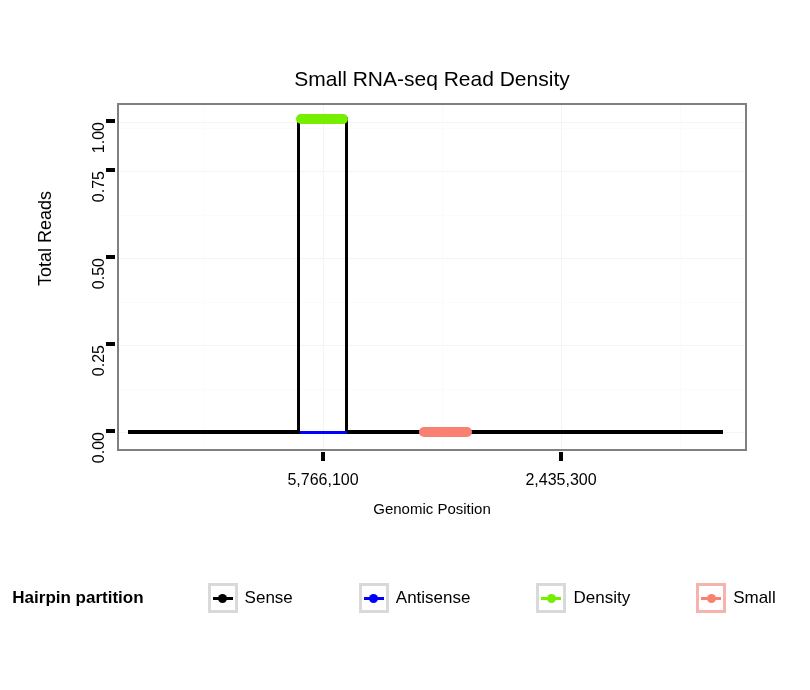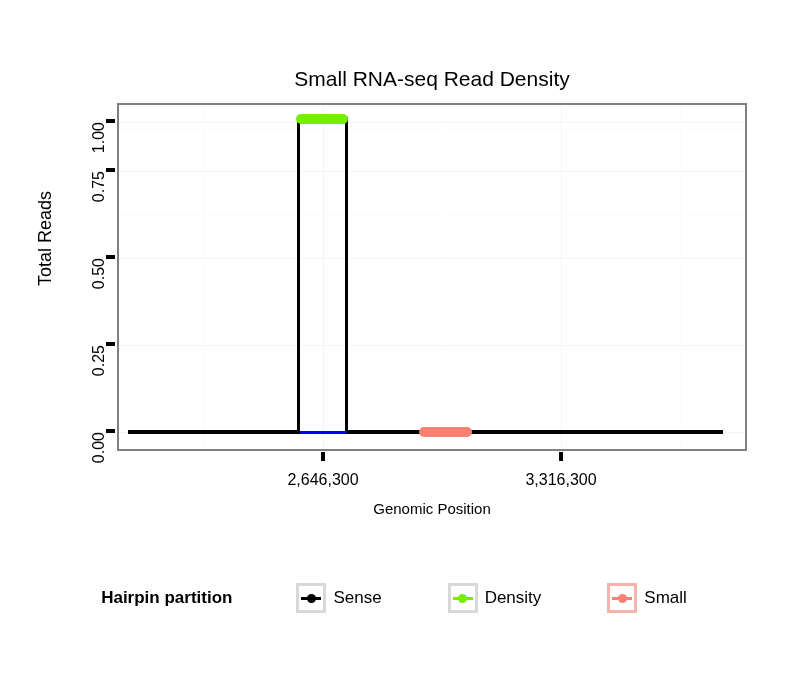--- a/index.html
+++ b/index.html
@@ -224,24 +224,24 @@
   <div class="tick-mark-y" style="left:106px; top:255px;"></div>
   <div class="tick-label-y" style="left:44px; top:249px; width:55px;">0.50</div>
 
   <div class="tick-mark-y" style="left:106px; top:168px;"></div>
   <div class="tick-label-y" style="left:44px; top:162px; width:55px;">0.75</div>
 
   <div class="tick-mark-y" style="left:106px; top:119px;"></div>
   <div class="tick-label-y" style="left:44px; top:113px; width:55px;">1.00</div>
 
   <div class="tick-mark-x" style="left:321px; top:452px;"></div>
-  <div class="tick-label-x" style="left:258px; top:471px; width:130px;">2,646,300</div>
+  <div class="tick-label-x" style="left:258px; top:471px; width:130px;">5,766,100</div>
 
   <div class="tick-mark-x" style="left:559px; top:452px;"></div>
-  <div class="tick-label-x" style="left:496px; top:471px; width:130px;">3,316,300</div>
+  <div class="tick-label-x" style="left:496px; top:471px; width:130px;">2,435,300</div>
 
   <div class="panel">
     <div class="panel-inner">
 
       <div class="grid-h-major" style="top:327px;"></div>
       <div class="grid-h-minor" style="top:284px;"></div>
       <div class="grid-h-major" style="top:240px;"></div>
       <div class="grid-h-minor" style="top:197px;"></div>
       <div class="grid-h-major" style="top:153px;"></div>
       <div class="grid-h-minor" style="top:110px;"></div>
@@ -278,20 +278,27 @@
     <span class="legend-title">Hairpin partition</span>
 
     <span class="legend-item">
       <span class="legend-key">
         <span class="key-line" style="background:#000000;"></span>
         <span class="key-dot" style="background:#000000;"></span>
       </span>
       <span class="legend-label">Sense</span>
     </span>
 
+    <span class="legend-item">
+      <span class="legend-key">
+        <span class="key-line" style="background:#0000ff;"></span>
+        <span class="key-dot" style="background:#0000ff;"></span>
+      </span>
+      <span class="legend-label">Antisense</span>
+    </span>
 
     <span class="legend-item">
       <span class="legend-key">
         <span class="key-line" style="background:#76ee00;"></span>
         <span class="key-dot" style="background:#76ee00;"></span>
       </span>
       <span class="legend-label">Density</span>
     </span>
 
     <span class="legend-item">

